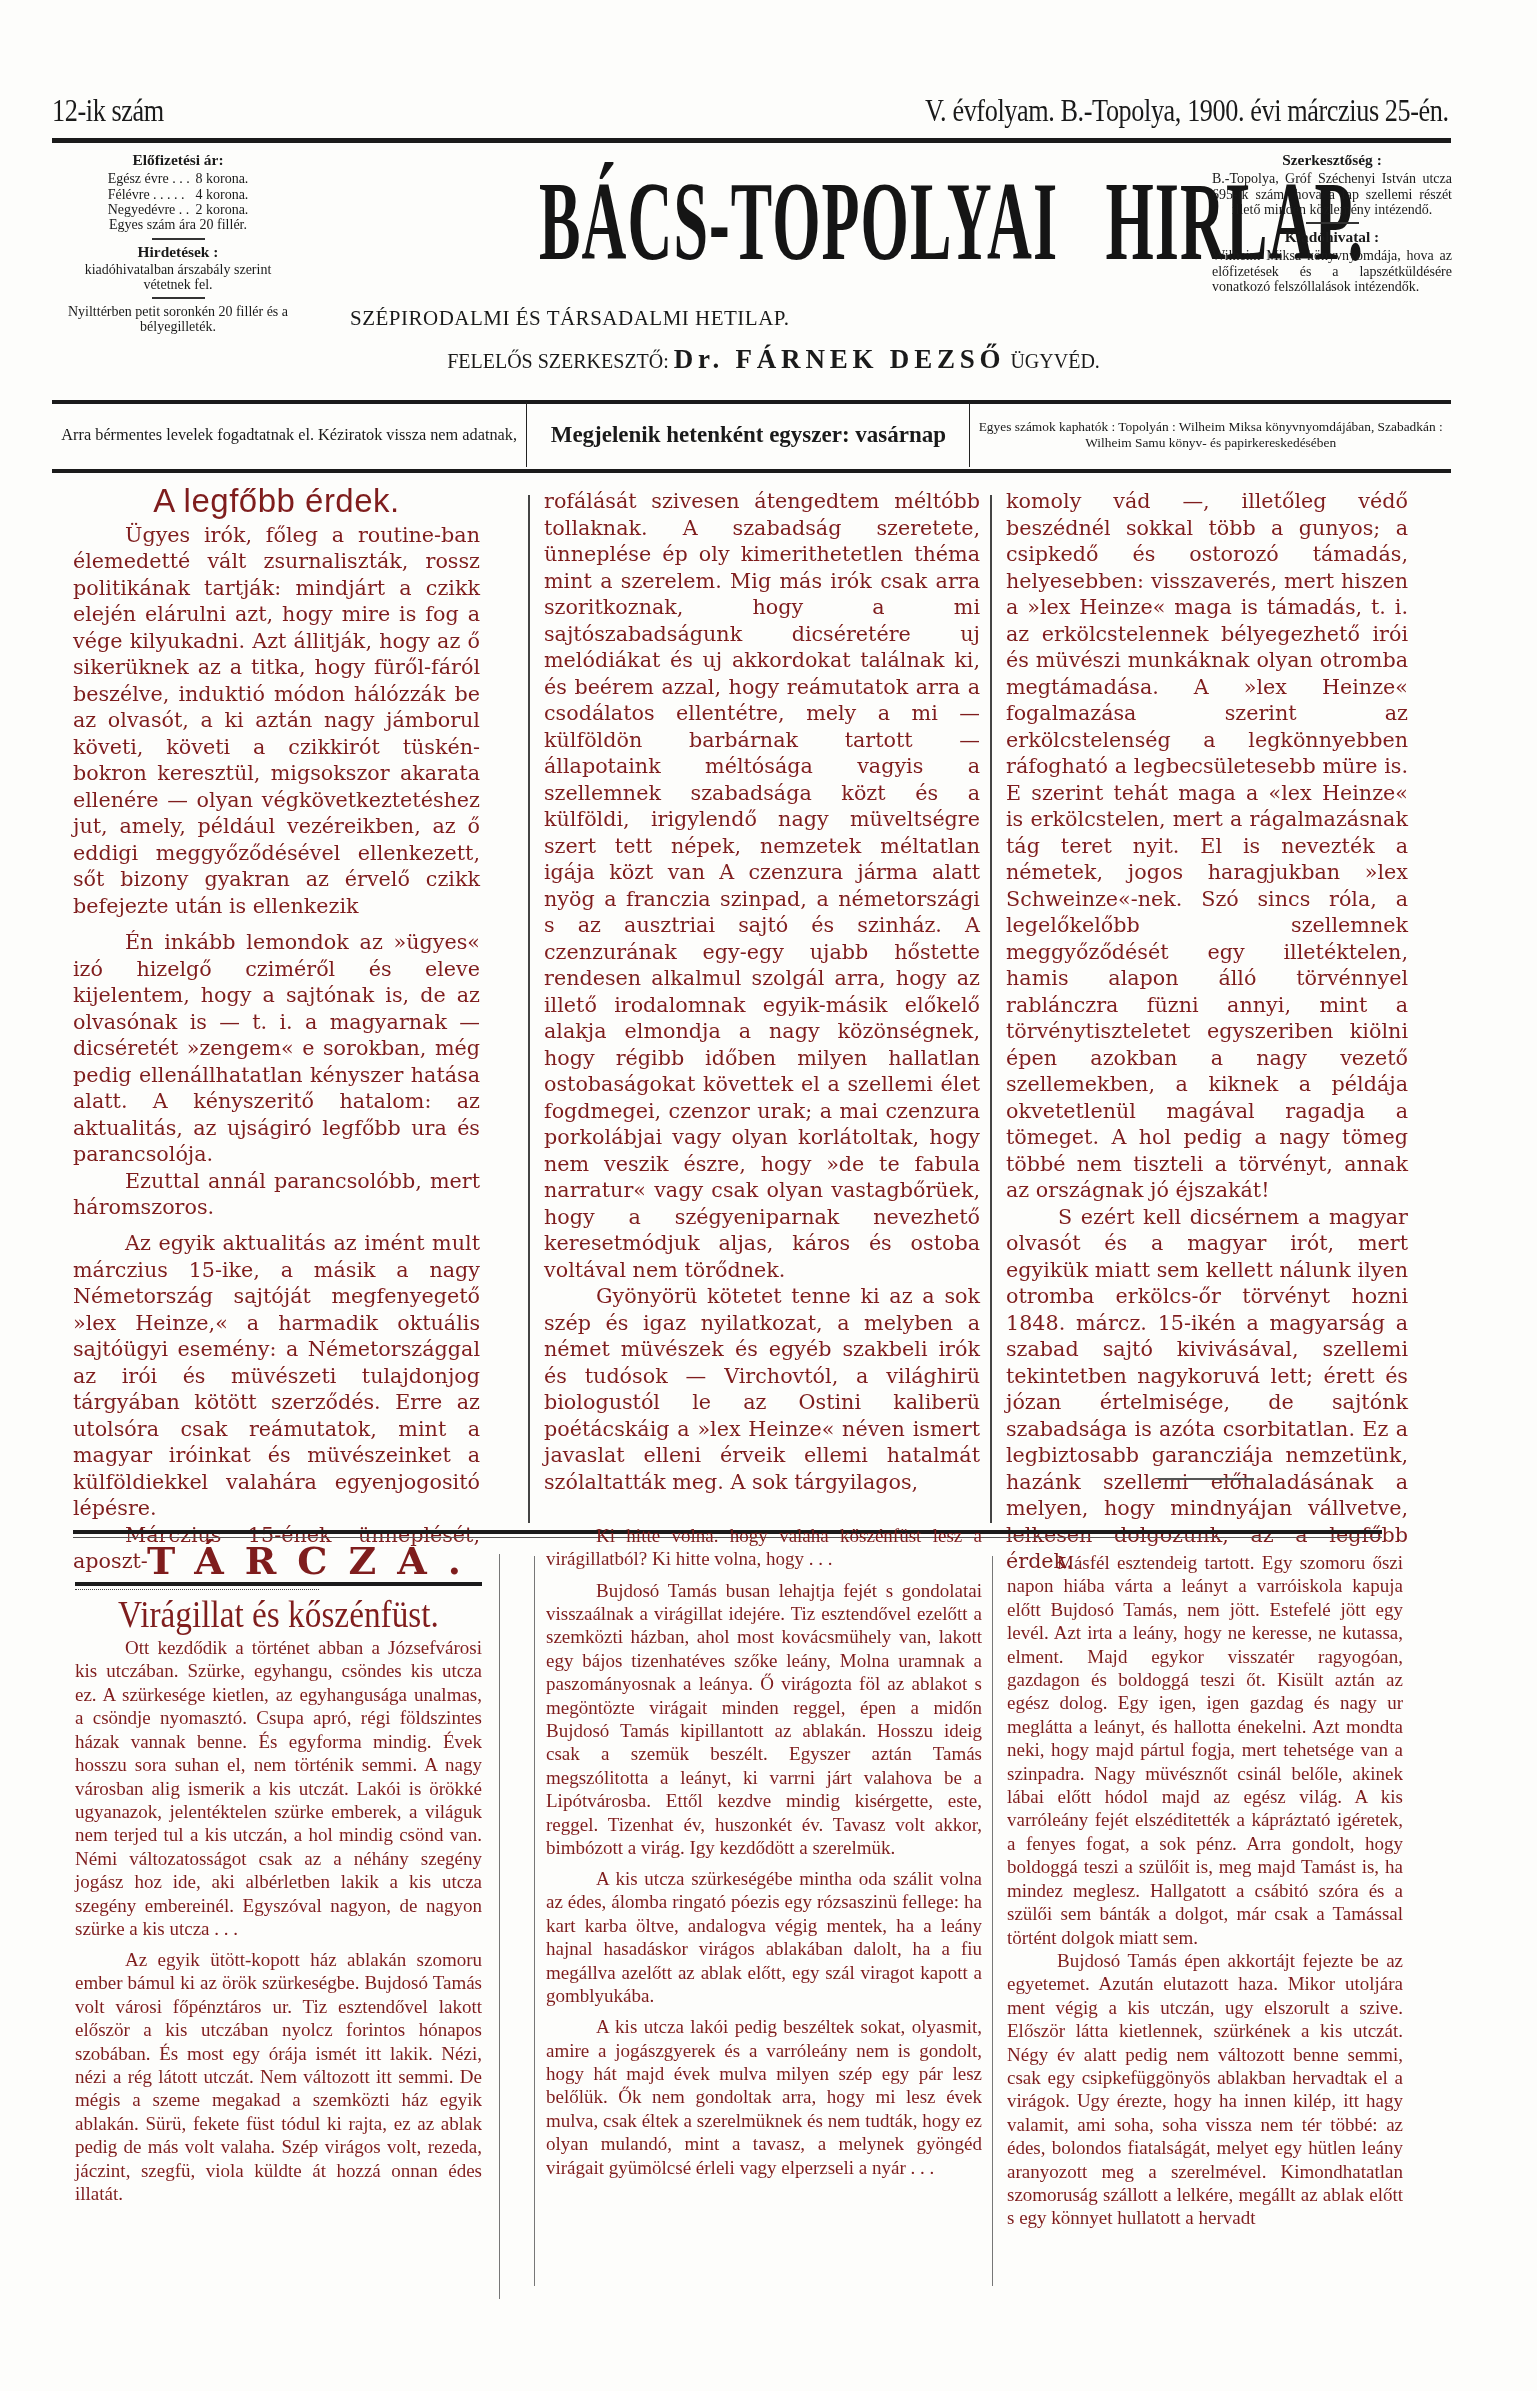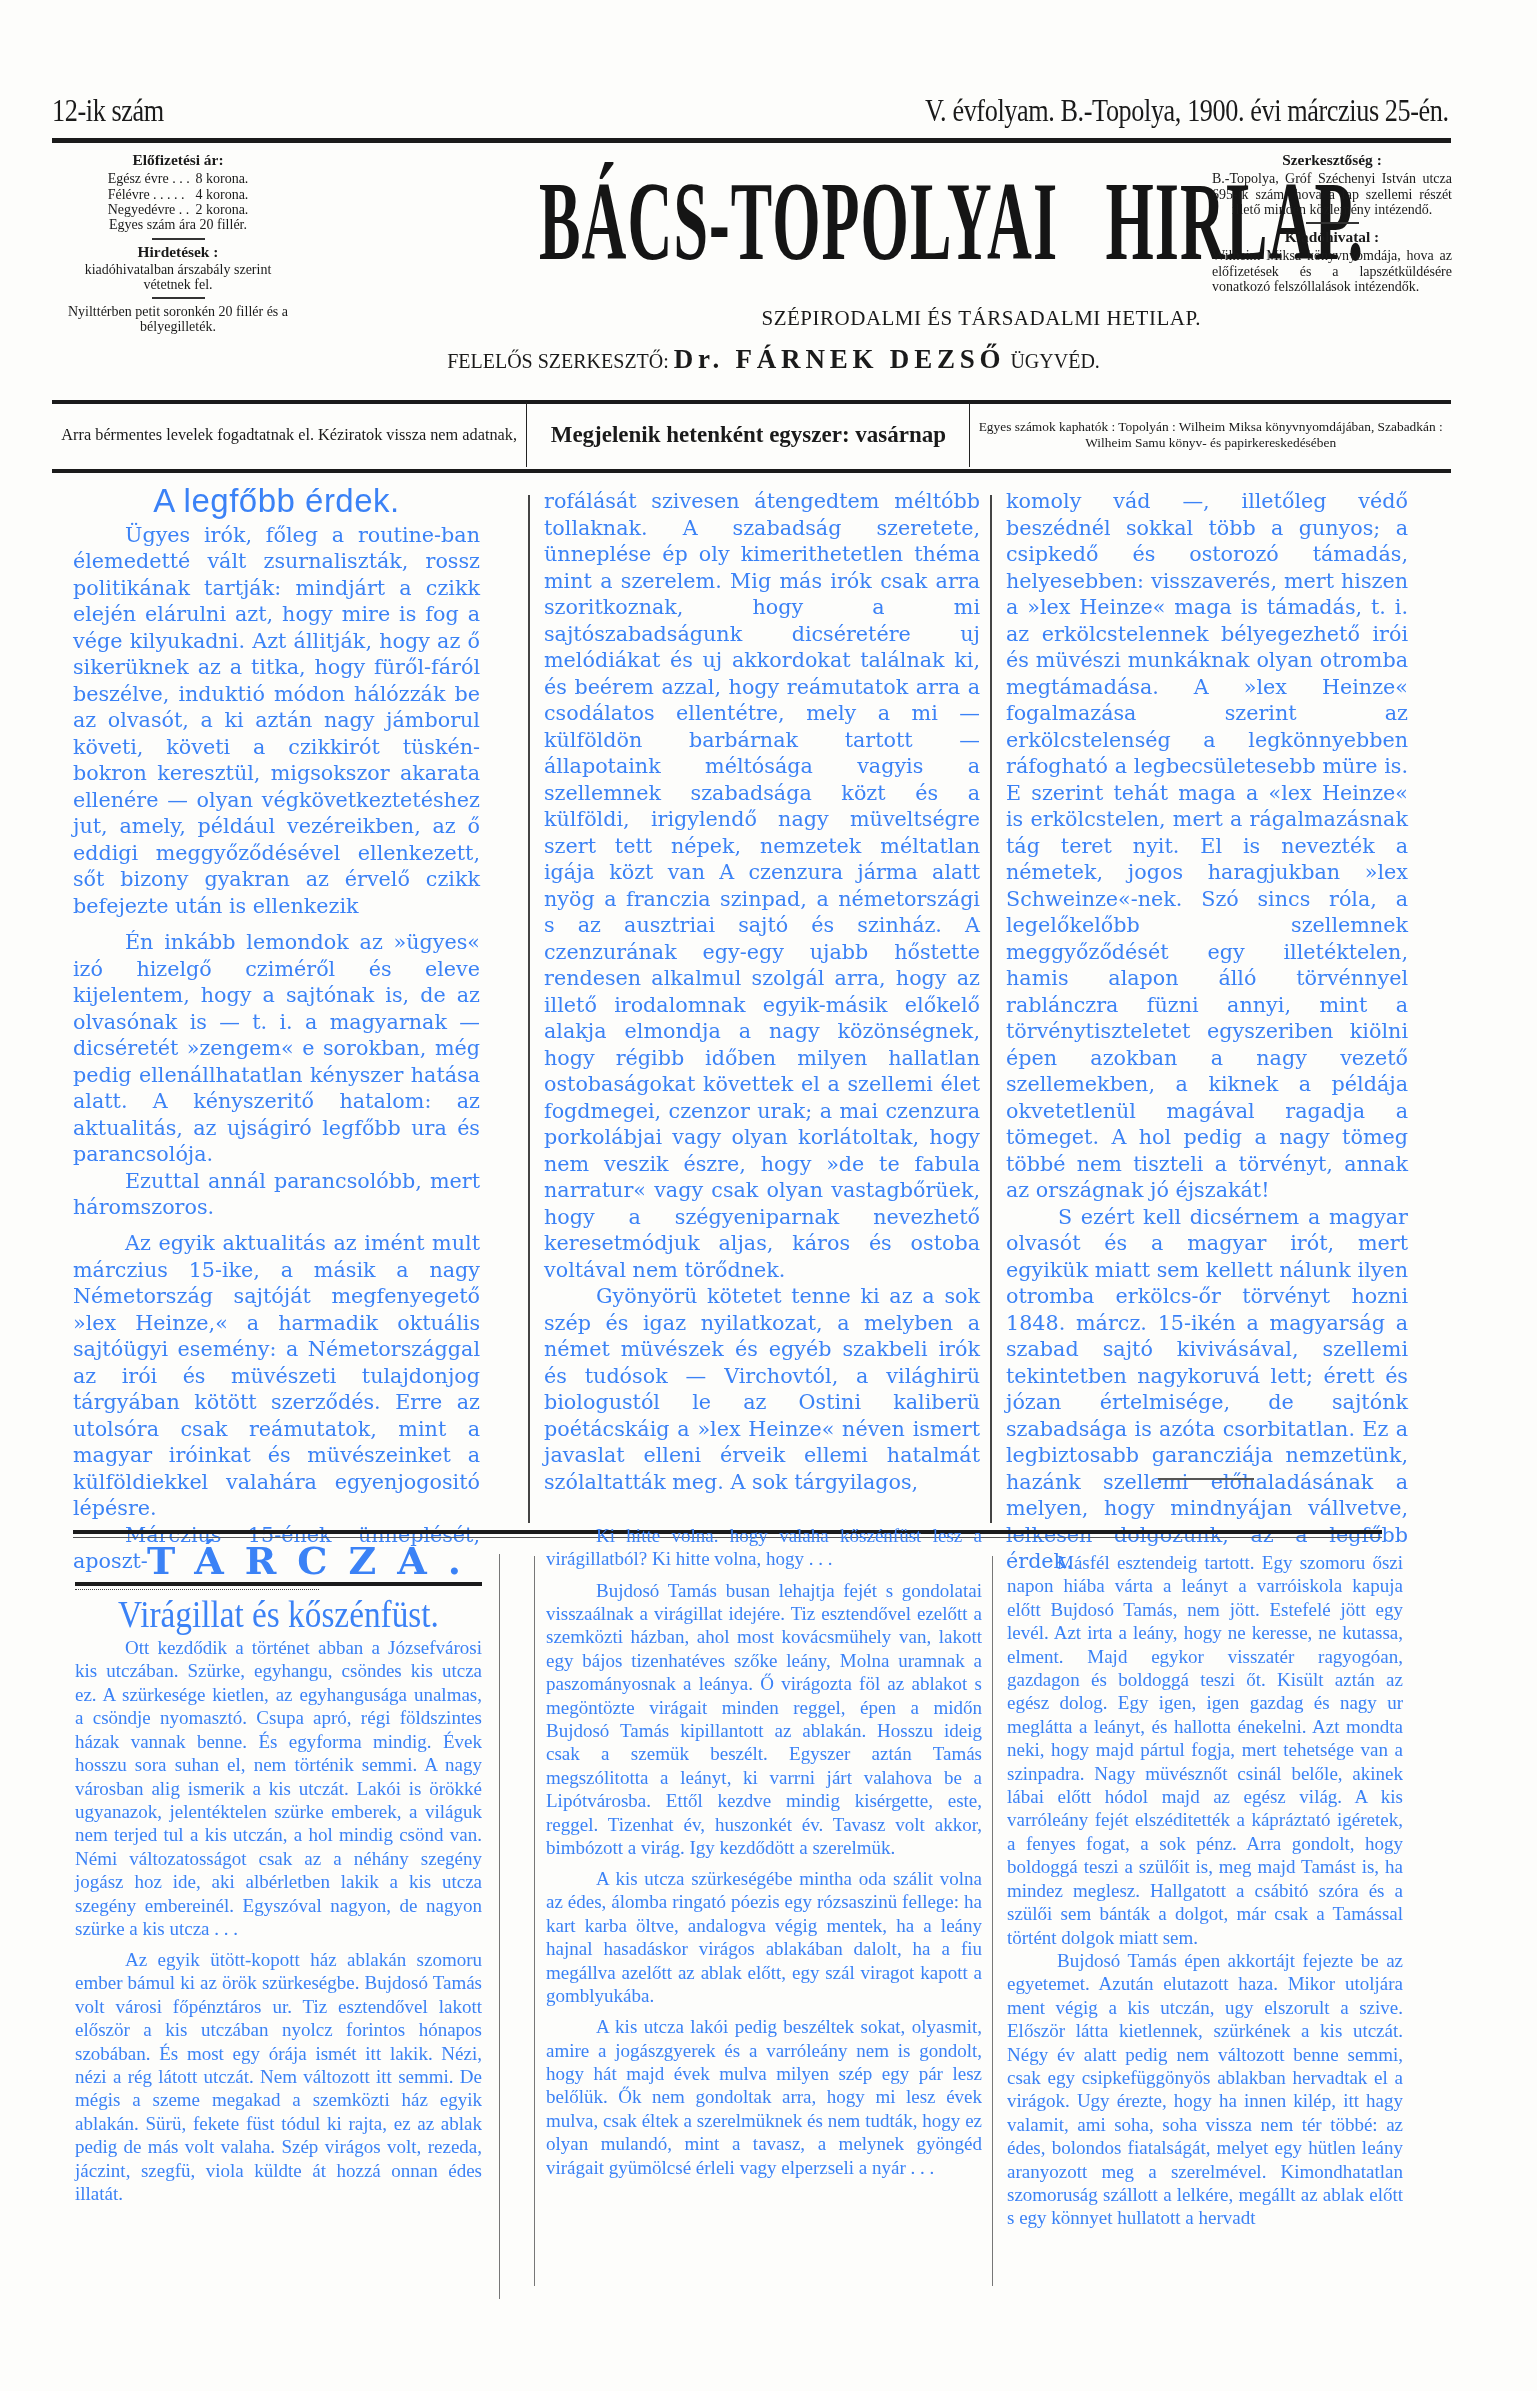--- a/index.html
+++ b/index.html
@@ -18,31 +18,31 @@
   .price-table { display:grid; grid-template-columns:auto auto; column-gap:5.8px; text-align:left; width:fit-content; margin:0 auto; }
   .price-table .r { text-align:right; }
 
   .title {
     left:351px; top:163px; width:836px; text-align:center;
     font-family:"Liberation Serif", serif; font-weight:bold; font-size:113px; line-height:115px;
     transform:scaleX(0.55); transform-origin:center top; letter-spacing:1.9px; color:#151515;
     white-space:nowrap;
   }
   .title .gap { display:inline-block; width:86px; }
-  .subtitle { left:384px; top:306px; width:817px; text-align:right; font-family:"Liberation Serif", serif; font-size:21px; letter-spacing:0.5px; }
+  .subtitle { left:350px; top:306px; width:817px; text-align:left; font-family:"Liberation Serif", serif; font-size:21px; letter-spacing:0.5px; }
   .editor { left:365px; top:344px; width:817px; text-align:center; font-family:"Liberation Serif", serif; font-size:20px; }
   .editor b { font-size:27px; letter-spacing:4.8px; }
 
   .info-row { left:52px; top:402px; width:1399px; height:65px; display:flex; font-family:"Liberation Serif", serif; }
   .info-cell { display:flex; align-items:center; justify-content:center; text-align:center; }
   .info-cell.c1 { width:459px; font-size:16.3px; line-height:18px; padding:0 7.7px; }
   .info-cell.c2 { width:442px; border-left:1.9px solid #222; border-right:1.9px solid #222; font-size:23px; font-weight:bold; line-height:25px; transform-origin:center; }
   .info-cell.c3 { flex:1; font-size:13.4px; line-height:15.4px; padding:0 5.8px; }
 
-  .col { position:absolute; font-family:"DejaVu Serif", serif; font-size:20.7px; line-height:26.5px; text-align:justify; color:#3b82f6; }
+  .col { position:absolute; font-family:"DejaVu Serif", serif; font-size:20.7px; line-height:26.5px; text-align:justify; color:#7f1d1d; }
   .col p { margin:0; text-indent:0; }
   .col p.ind { text-indent:52px; }
   .col p.sp { margin-top:9.6px; }
   .article-title { text-align:center; font-family:"Liberation Sans", sans-serif; font-size:33px; margin:5.8px 0 7.7px 0; letter-spacing:0.5px; }
 
   .vrule { position:absolute; width:1.9px; background:#444; }
 
   .tarcza { text-align:right; font-family:"DejaVu Serif", serif; font-weight:bold; font-size:38px; letter-spacing:21px; }
   .col2 { font-family:"Liberation Serif", serif; font-size:19px; line-height:23.4px; text-align:justify; }
   .col2 p { margin:0; }

